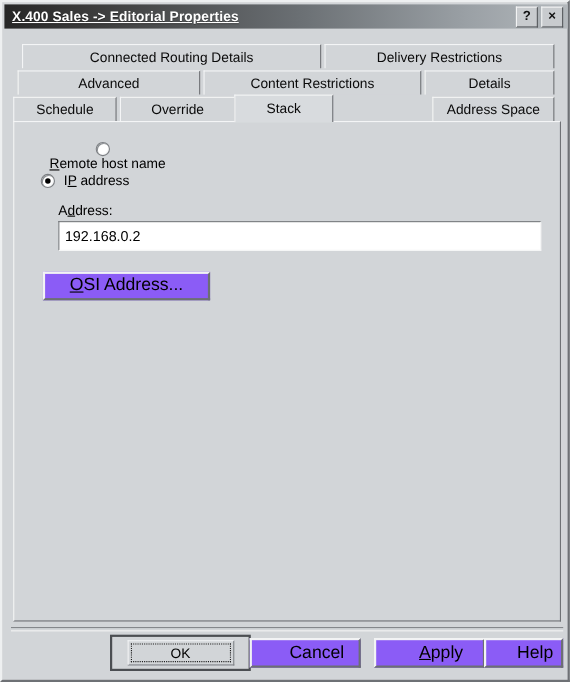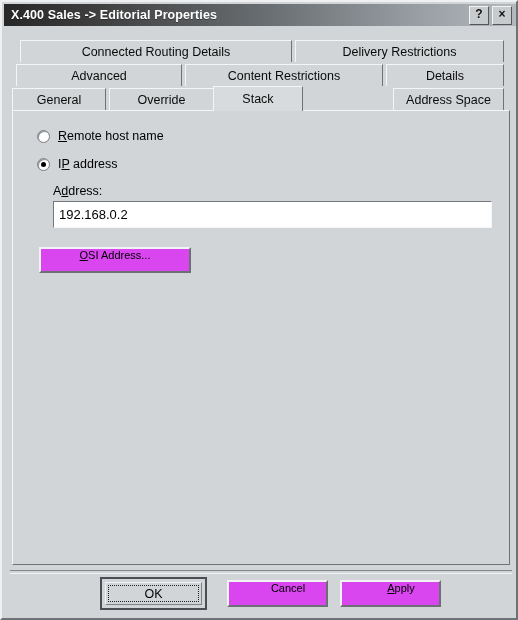--- a/index.html
+++ b/index.html
@@ -41,20 +41,21 @@
     align-items: center;
   }
   #title-text {
     color: #ffffff;
     font-weight: bold;
     font-size: 12.5px;
     margin-left: 7px;
     letter-spacing: 0.1px;
     white-space: nowrap;
     text-shadow: 0 1px 0 rgba(0,0,0,0.35);
+    text-decoration: underline;
   }
   .tb-btns {
     margin-left: auto;
     margin-right: 4px;
     display: flex;
     gap: 3px;
   }
   .tb-btn {
     width: 18px; height: 17px;
     background: #c8cbce;
@@ -175,28 +176,29 @@
     outline: none;
     font-family: "Liberation Sans", sans-serif;
     font-size: 13px;
     color: #000;
     padding: 0 0 0 5px;
   }
 
   
   .btn {
     box-sizing: border-box;
-    background: #d946ef;
+    background: #8b5cf6;
     border-left: 2px solid #f2f3f4;
     border-top: 2px solid #f2f3f4;
     border-right: 2px solid #6c6f73;
     border-bottom: 2px solid #6c6f73;
     display: flex;
+    align-items: center;
     justify-content: center;
-    font-size: 11px;
+    font-size: 16px;
     font-family: "Liberation Sans", sans-serif;
     color: #000;
     cursor: default;
     white-space: nowrap;
   }
   #osi-button {
     position: absolute;
     left: 37px; top: 245px;
     width: 152px; height: 26px;
   }
@@ -213,21 +215,21 @@
   .footer-btn {
     position: absolute;
     top: 578px;
     width: 101px;
     height: 27px;
     padding-left: 21px;
   }
   #ok-wrap {
     position: absolute;
     left: 98px; top: 575px;
-    width: 107px; height: 33px;
+    width: 128px; height: 33px;
     box-sizing: border-box;
     border: 2px solid #4b4e52;
     background: #d2d5d8;
     display: flex;
     align-items: center;
     justify-content: center;
   }
   #ok-button {
     position: relative;
     width: 97px; height: 23px;
@@ -285,41 +287,41 @@
       <div class="tab" style="left:173px; width:198px;">
         <span>Content Restrictions</span>
       </div>
       <div class="tab" style="left:374px; width:118px;">
         <span>Details</span>
       </div>
     </div>
 
     <div class="tab-row" style="margin-top:2px;">
       <div class="tab" style="left:0px; width:94px;">
-        <span>General</span>
+        <span>Schedule</span>
       </div>
       <div class="tab" style="left:97px; width:105px;">
         <span>Override</span>
       </div>
       <div class="tab sel" style="left:201px; width:90px;">
         <span>Stack</span>
       </div>
       <div class="tab" style="left:292px; width:88px;margin-top:24px;">
         <span>Override</span>
       </div>
       <div class="tab" style="left:381px; width:111px;">
         <span>Address Space</span>
       </div>
     </div>
 
   </div>
 
   <div id="panel"></div>
 
-  <div class="radio-row" style="left:35px; top:127px;">
+  <div class="radio-row" style="left:35px; top:127px;flex-direction:column;">
     <span class="radio"></span>
     <span class="radio-label"><span class="ul">R</span><span>emote host name</span></span>
   </div>
 
   <div class="radio-row" style="left:35px; top:155px;">
     <span class="radio on">
         <span class="dot"></span>
       </span>
     <span class="radio-label">I<span class="ul">P</span><span> address</span></span>
   </div>
@@ -341,14 +343,17 @@
   </div>
 
   <div class="btn footer-btn" id="cancel-button">
     <span>Cancel</span>
   </div>
 
   <div class="btn footer-btn" id="apply-button">
     <span><span class="ul">A</span><span>pply</span></span>
   </div>
 
+  <div class="btn footer-btn" id="help-button">
+    <span>Help</span>
+  </div>
 
 </div>
 
 </body></html>

